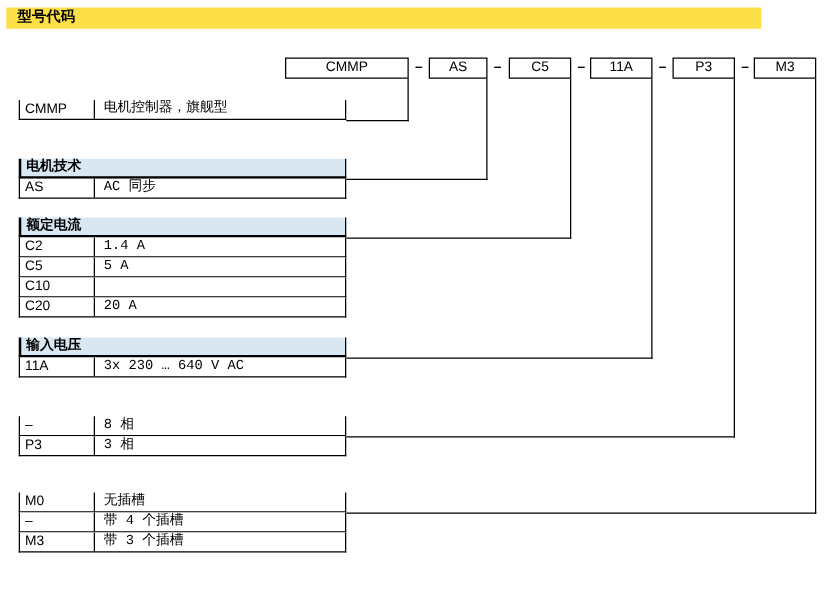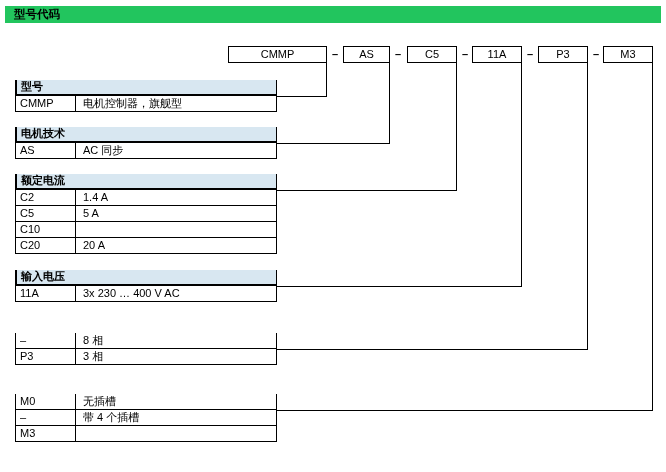--- a/index.html
+++ b/index.html
@@ -9,22 +9,22 @@
     width: 666px;
     height: 472px;
     background: #ffffff;
     font-family: "Liberation Sans", "DejaVu Sans", sans-serif;
     color: #000000;
     overflow: hidden;
   }
   .title-bar {
     position: absolute;
     left: 5px; top: 6px;
-    width: 656px; height: 17px;
-    background: #22c55e;
+    width: 604px; height: 17px;
+    background: #fde047;
     font-size: 11.5px;
     font-weight: bold;
     line-height: 17px;
     padding-left: 9px;
   }
   .code-box {
     position: absolute;
     top: 46px;
     height: 17px;
     border: 1px solid #000000;
@@ -76,20 +76,21 @@
     line-height: 14px;
     padding-left: 4px;
     overflow: hidden;
   }
   .c2 {
     flex: 1;
     font-size: 11px;
     line-height: 14px;
     padding-left: 7px;
     overflow: hidden;
+    font-family: Liberation Mono, monospace;
   }
 </style>
 </head>
 <body>
 
 <div class="page">
 
   <div class="title-bar">
     <span>型号代码</span>
   </div>
@@ -130,23 +131,20 @@
   <div class="vline" style="left:521px;top:63px;height:224px"></div>
   <div class="hline" style="left:277px;top:286px;width:245px"></div>
 
   <div class="vline" style="left:587px;top:63px;height:287px"></div>
   <div class="hline" style="left:277px;top:349px;width:311px"></div>
 
   <div class="vline" style="left:652px;top:63px;height:348px"></div>
   <div class="hline" style="left:277px;top:410px;width:376px"></div>
 
   <div class="tbl" style="top:80px">
-    <div class="tbl-head">
-      <span>型号</span>
-    </div>
     <div class="row">
       <div class="c1">CMMP</div>
       <div class="c2">电机控制器，旗舰型</div>
     </div>
   </div>
 
   <div class="tbl" style="top:127px">
     <div class="tbl-head">
       <span>电机技术</span>
     </div>
@@ -176,21 +174,21 @@
       <div class="c2">20 A</div>
     </div>
   </div>
 
   <div class="tbl" style="top:270px">
     <div class="tbl-head">
       <span>输入电压</span>
     </div>
     <div class="row">
       <div class="c1">11A</div>
-      <div class="c2">3x 230 … 400 V AC</div>
+      <div class="c2">3x 230 … 640 V AC</div>
     </div>
   </div>
 
   <div class="tbl" style="top:333px">
     <div class="row">
       <div class="c1">–</div>
       <div class="c2">8 相</div>
     </div>
     <div class="row">
       <div class="c1">P3</div>
@@ -202,16 +200,17 @@
     <div class="row">
       <div class="c1">M0</div>
       <div class="c2">无插槽</div>
     </div>
     <div class="row">
       <div class="c1">–</div>
       <div class="c2">带 4 个插槽</div>
     </div>
     <div class="row">
       <div class="c1">M3</div>
+      <div class="c2">带 3 个插槽</div>
     </div>
   </div>
 
 </div>
 
 </body></html>

